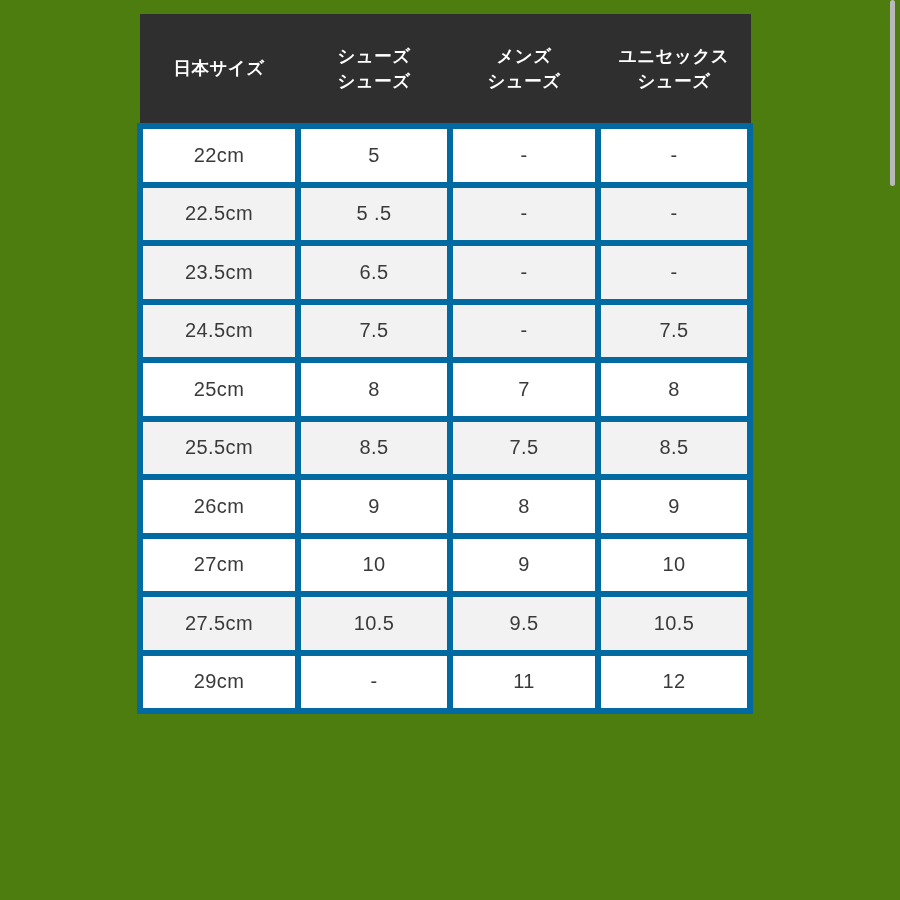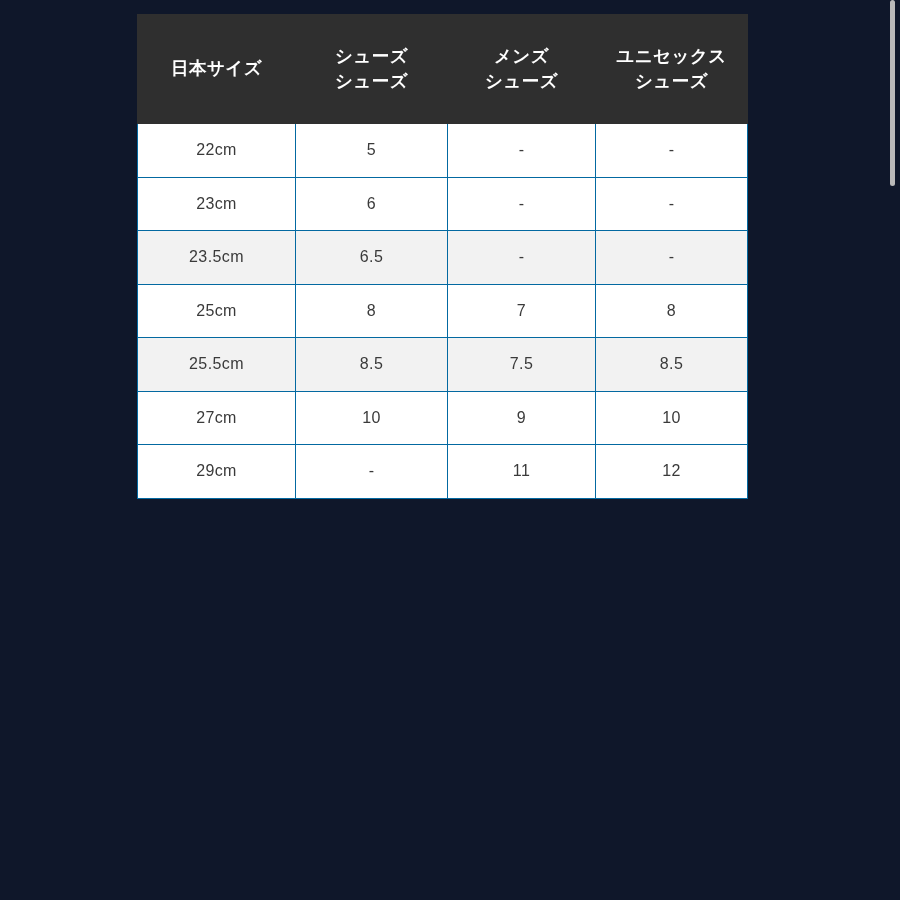--- a/index.html
+++ b/index.html
@@ -13,21 +13,21 @@
     font-family: "Liberation Sans", "DejaVu Sans", sans-serif;
     overflow: hidden;
     position: relative;
   }
   .page {
     position: absolute;
     left: 0;
     top: 0;
     width: 900px;
     height: 900px;
-    background: #0f172a;
+    background: #4d7c0f;
   }
   .table-wrap {
     position: absolute;
     left: 137px;
     top: 14px;
     width: 610px;
   }
   table.size-table {
     border-collapse: collapse;
     width: 610px;
@@ -48,26 +48,26 @@
     height: 80px;
     vertical-align: middle;
     text-align: center;
     border: 1px solid #2f2f2f;
     letter-spacing: 0.5px;
   }
   table.size-table thead th .hl {
     display: block;
   }
   table.size-table tbody td {
-    font-size: 16px;
+    font-size: 20px;
     color: #3a3a3a;
     text-align: center;
     vertical-align: middle;
     height: 52.5px;
-    border: 1px solid #0369a1;
+    border: 6px solid #0369a1;
     padding: 0;
     letter-spacing: 0.4px;
   }
   table.size-table tbody tr.odd td {
     background: #ffffff;
   }
   table.size-table tbody tr.even td {
     background: #f2f2f2;
   }
   .scrollbar-track {
@@ -120,49 +120,67 @@
           </th>
         </tr>
       </thead>
       <tbody>
         <tr class="odd">
           <td>22cm</td>
           <td>5</td>
           <td>-</td>
           <td>-</td>
         </tr>
-        <tr class="odd">
-          <td>23cm</td>
-          <td>6</td>
+        <tr class="even">
+          <td>22.5cm</td>
+          <td>5 .5</td>
           <td>-</td>
           <td>-</td>
         </tr>
         <tr class="even">
           <td>23.5cm</td>
           <td>6.5</td>
           <td>-</td>
           <td>-</td>
+        </tr>
+        <tr class="even">
+          <td>24.5cm</td>
+          <td>7.5</td>
+          <td>-</td>
+          <td>7.5</td>
         </tr>
         <tr class="odd">
           <td>25cm</td>
           <td>8</td>
           <td>7</td>
           <td>8</td>
         </tr>
         <tr class="even">
           <td>25.5cm</td>
           <td>8.5</td>
           <td>7.5</td>
           <td>8.5</td>
         </tr>
         <tr class="odd">
+          <td>26cm</td>
+          <td>9</td>
+          <td>8</td>
+          <td>9</td>
+        </tr>
+        <tr class="odd">
           <td>27cm</td>
           <td>10</td>
           <td>9</td>
           <td>10</td>
+        </tr>
+        <tr class="even">
+          <td>27.5cm</td>
+          <td>10.5</td>
+          <td>9.5</td>
+          <td>10.5</td>
         </tr>
         <tr class="odd">
           <td>29cm</td>
           <td>-</td>
           <td>11</td>
           <td>12</td>
         </tr>
       </tbody>
     </table>
   </div>

